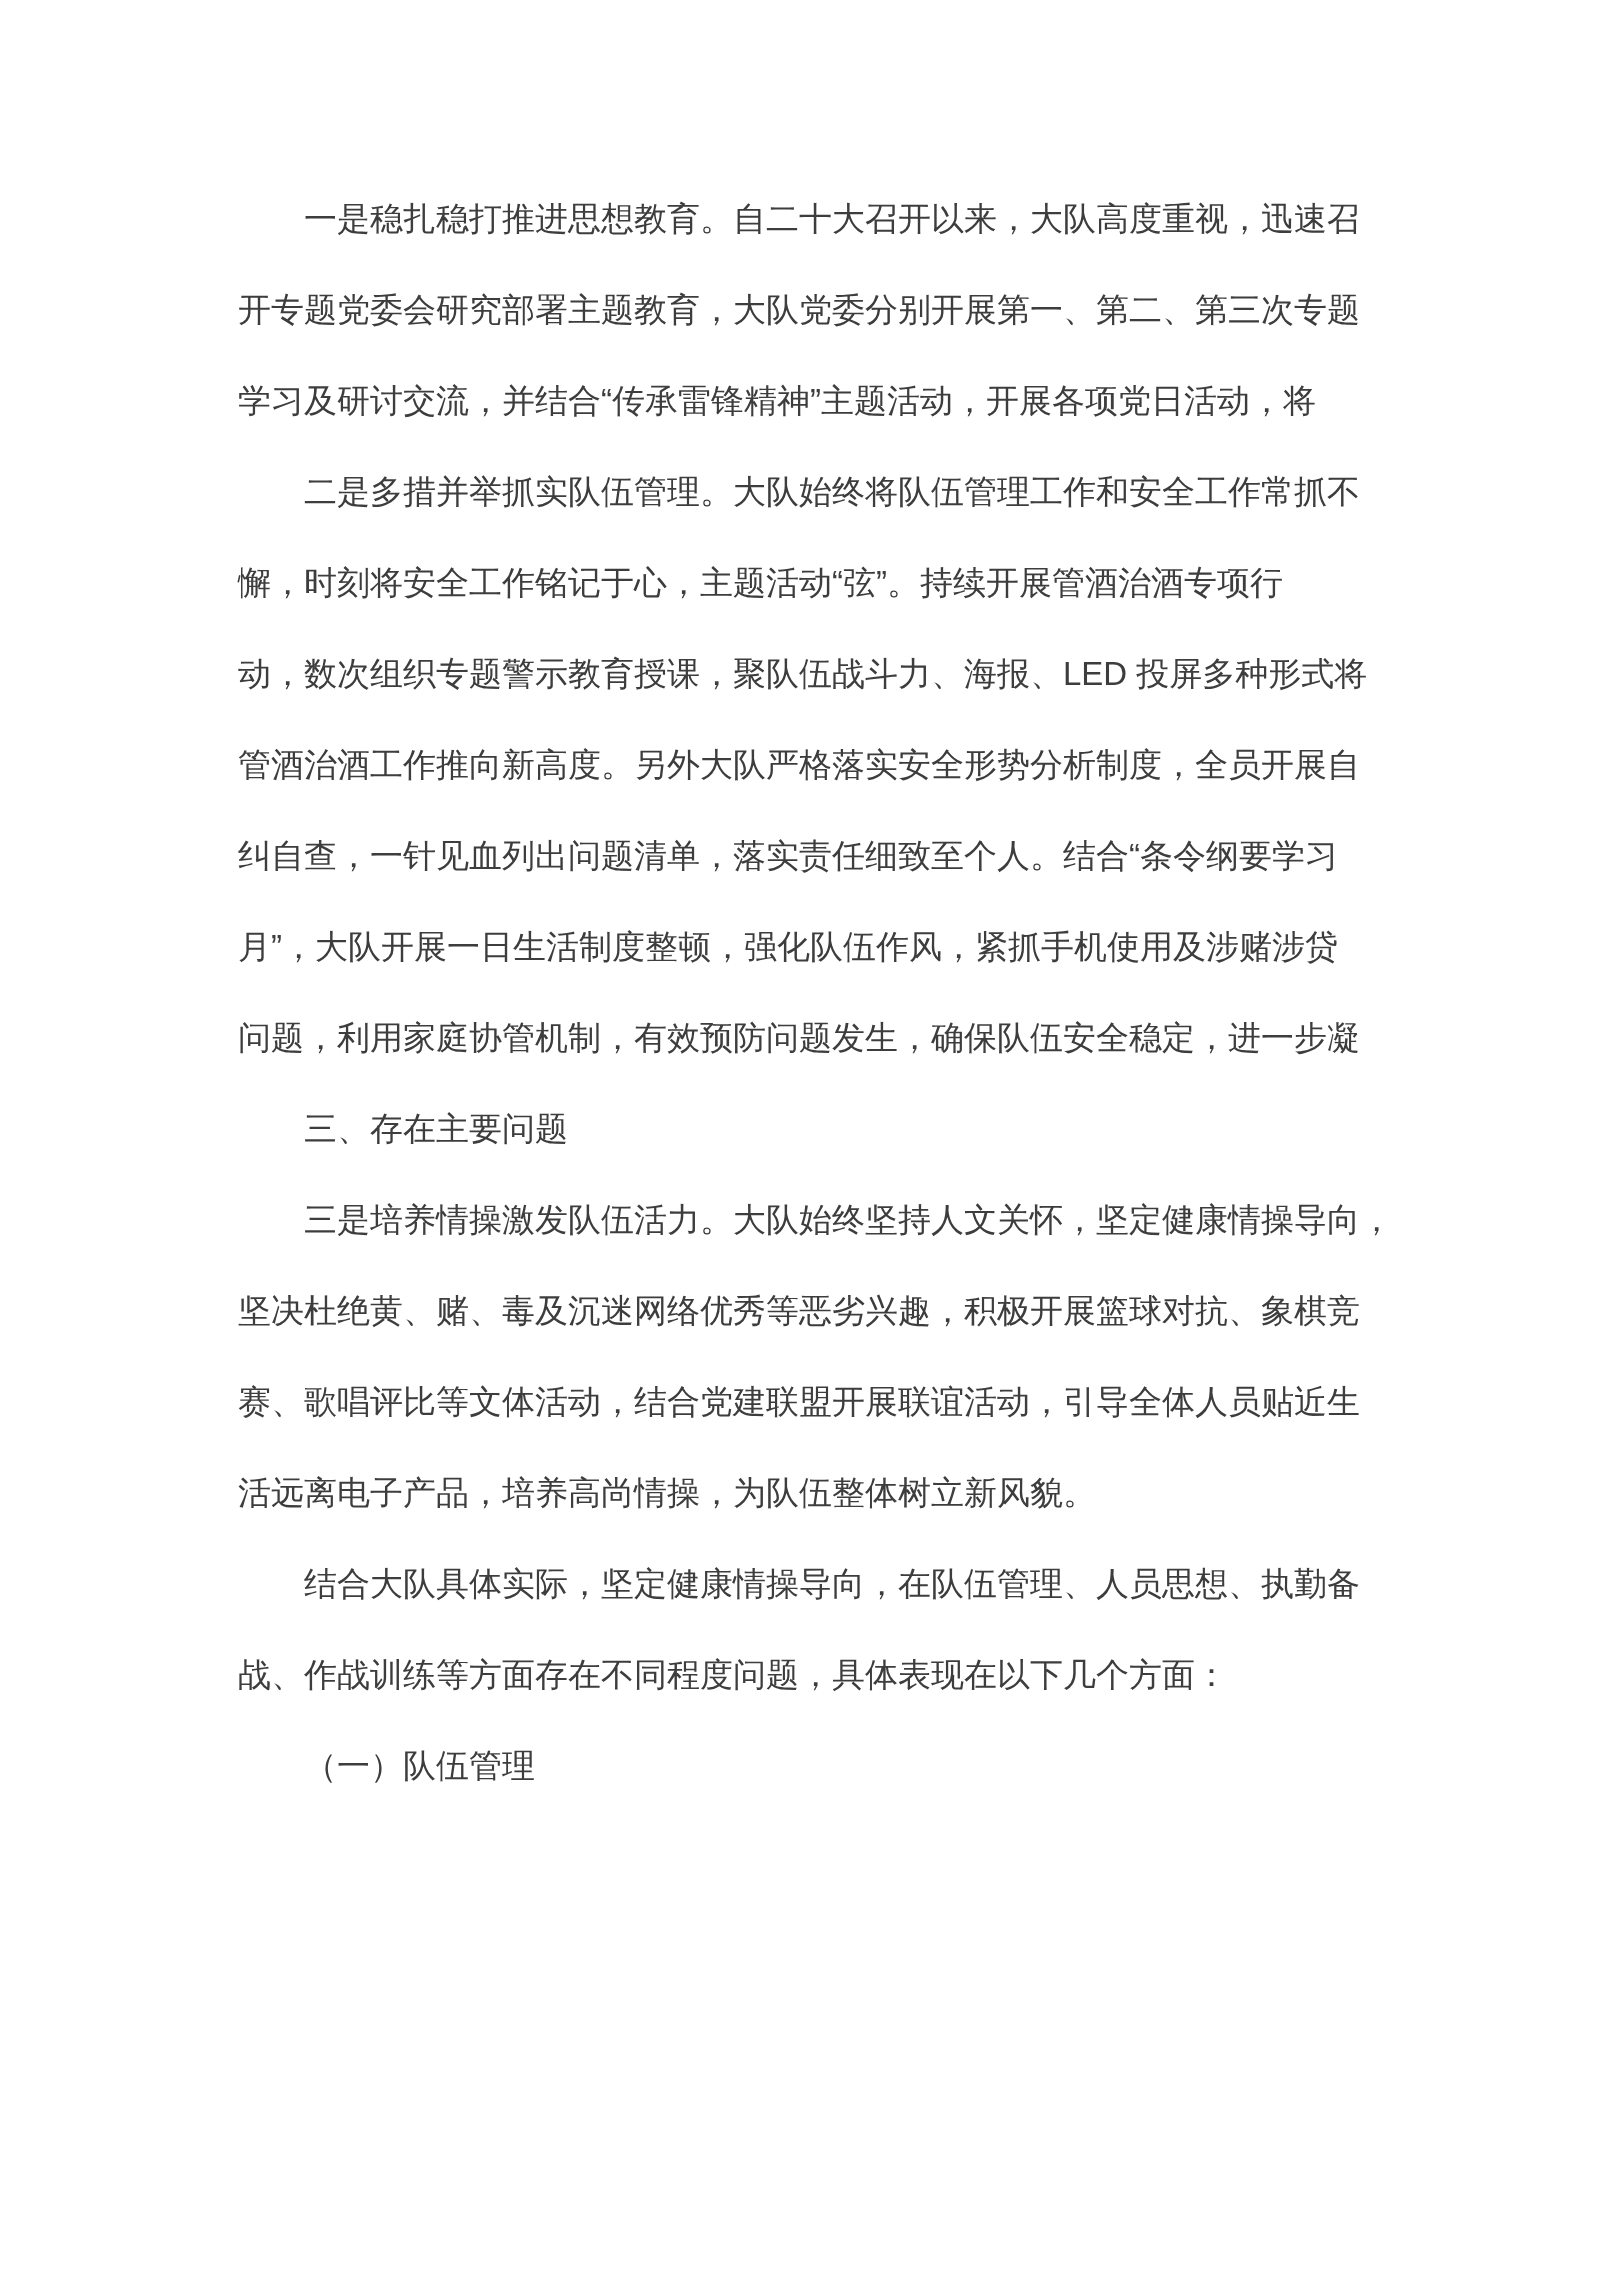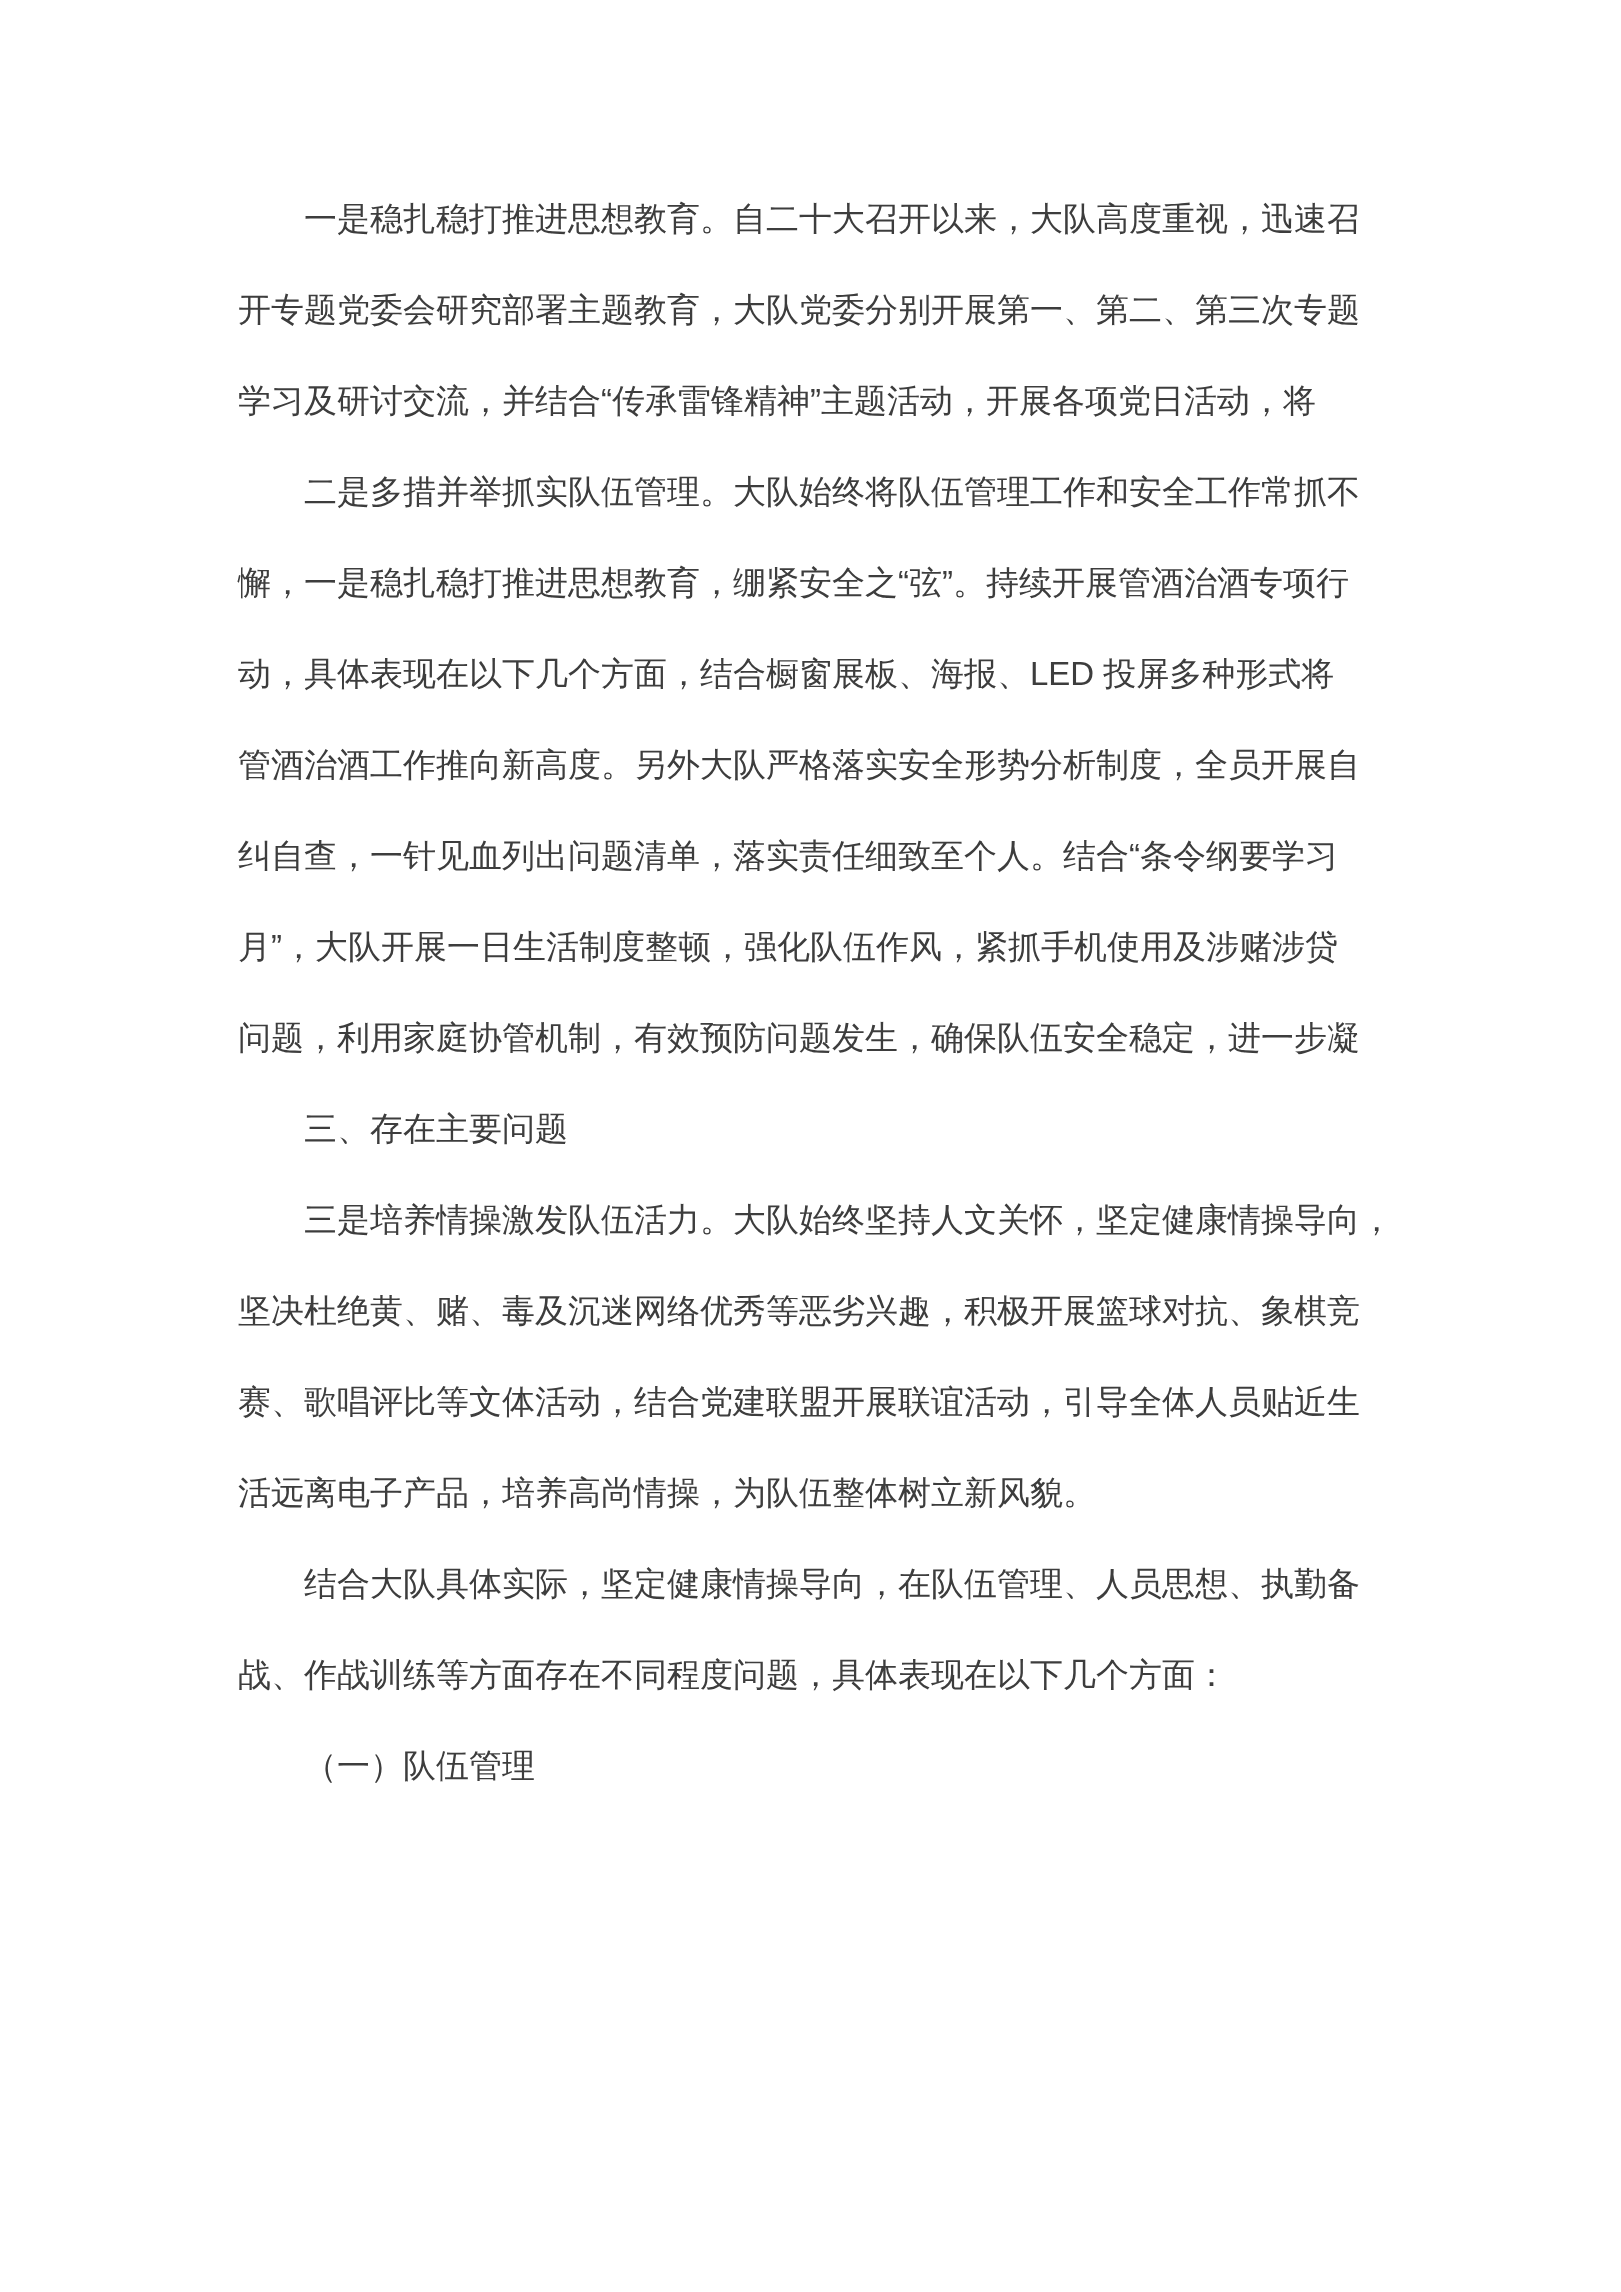--- a/index.html
+++ b/index.html
@@ -39,22 +39,22 @@
 
 <div class="page" style="background: rgb(255, 255, 255);">
   <div class="doc" id="doc-body" style="color: rgb(61, 61, 61);">
       <div class="block paragraph">
         <div class="line indent">一是稳扎稳打推进思想教育。自二十大召开以来，大队高度重视，迅速召</div>
         <div class="line">开专题党委会研究部署主题教育，大队党委分别开展第一、第二、第三次专题</div>
         <div class="line">学习及研讨交流，并结合“传承雷锋精神”主题活动，开展各项党日活动，将</div>
       </div>
       <div class="block paragraph">
         <div class="line indent">二是多措并举抓实队伍管理。大队始终将队伍管理工作和安全工作常抓不</div>
-        <div class="line">懈，一是稳扎稳打推进思想教育，绷紧安全之“弦”。持续开展管酒治酒专项行</div>
-        <div class="line">动，具体表现在以下几个方面，结合橱窗展板、海报、LED 投屏多种形式将</div>
+        <div class="line">懈，时刻将安全工作铭记于心，主题活动“弦”。持续开展管酒治酒专项行</div>
+        <div class="line">动，数次组织专题警示教育授课，聚队伍战斗力、海报、LED 投屏多种形式将</div>
         <div class="line">管酒治酒工作推向新高度。另外大队严格落实安全形势分析制度，全员开展自</div>
         <div class="line">纠自查，一针见血列出问题清单，落实责任细致至个人。结合“条令纲要学习</div>
         <div class="line">月”，大队开展一日生活制度整顿，强化队伍作风，紧抓手机使用及涉赌涉贷</div>
         <div class="line">问题，利用家庭协管机制，有效预防问题发生，确保队伍安全稳定，进一步凝</div>
       </div>
       <div class="block heading">
         <div class="line indent">三、存在主要问题</div>
       </div>
       <div class="block paragraph">
         <div class="line indent">三是培养情操激发队伍活力。大队始终坚持人文关怀，坚定健康情操导向，</div>

